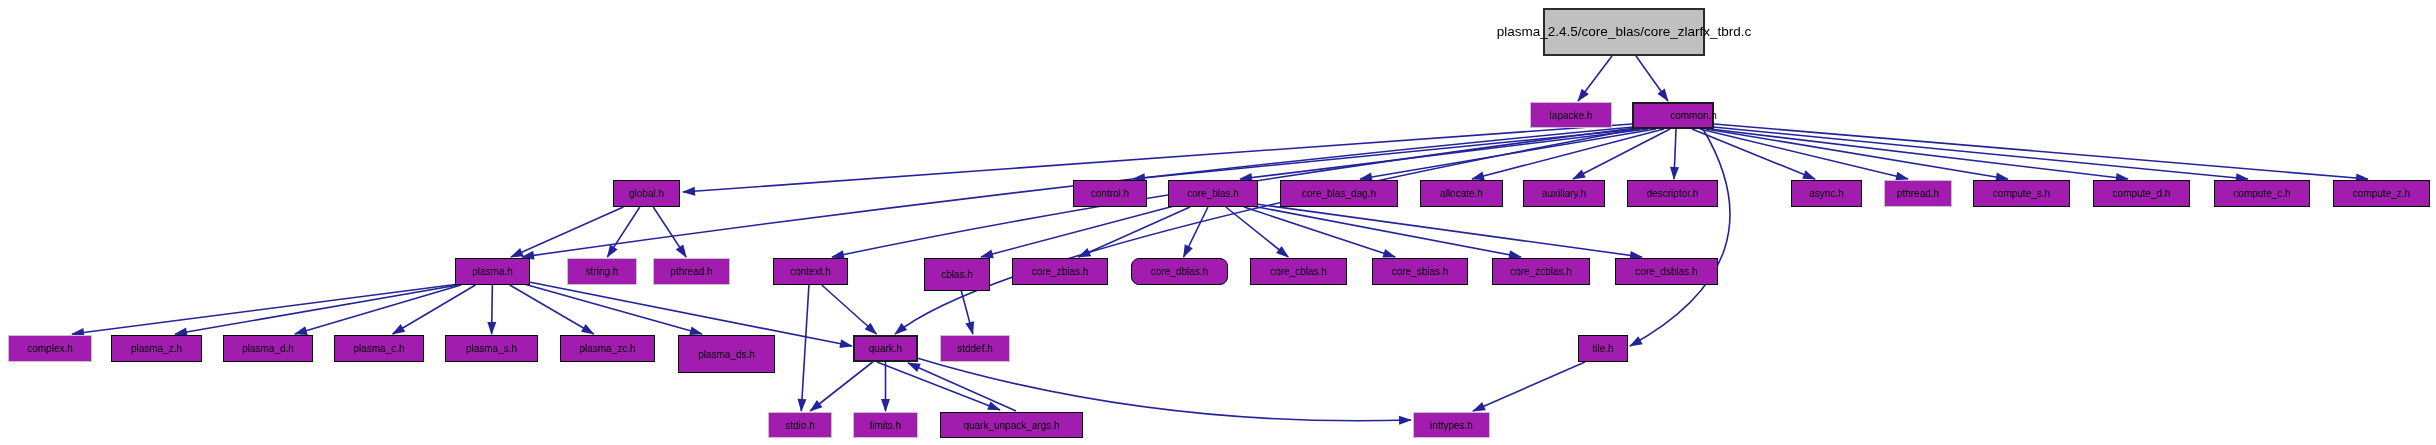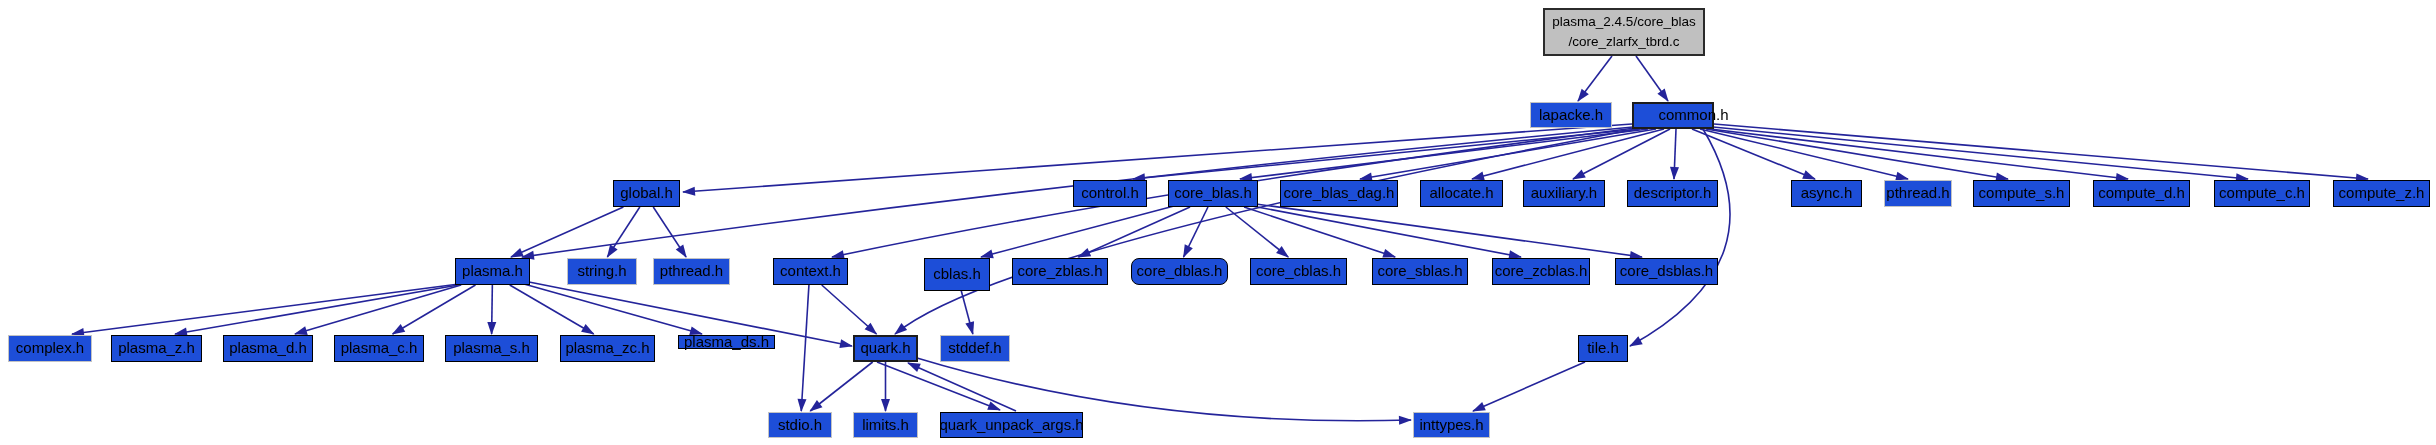--- a/index.html
+++ b/index.html
@@ -1,24 +1,24 @@
 <!DOCTYPE html>
 <html><head>
 <meta charset="utf-8">
 <style>
   html,body{margin:0;padding:0;background:#ffffff;}
   #canvas{position:relative;width:2436px;height:445px;background:#ffffff;overflow:hidden;
           font-family:"Liberation Sans", sans-serif;}
   #edge-layer{position:absolute;left:0;top:0;width:2436px;height:445px;}
-  .node{position:absolute;box-sizing:border-box;background:#1d4ed8;border:1px solid #000000;
+  .node{position:absolute;box-sizing:border-box;background:#a21caf;border:1px solid #000000;
         display:flex;align-items:center;justify-content:center;white-space:nowrap;
-        font-size:15px;color:#000000;line-height:1.1;}
+        font-size:10px;color:#000000;line-height:1.1;}
   .node.system{border-color:#c3c3c3;}
   .node.bold{border-width:2px;border-color:#1c1c1c;}
-  .node.root-node{background:#c0c0c0;border:2px solid #2b2b2b;flex-direction:column;
+  .node.root-node{background:#c0c0c0;border:2px solid #2b2b2b;flex-direction:row;
         justify-content:center;font-size:13.5px;line-height:1.5;}
   .root-line{display:block;text-align:center;}
 </style>
 </head>
 <body>
 
 <div id="canvas">
   <svg id="edge-layer" width="2436" height="445" viewBox="0 0 2436 445">
     <defs>
       <marker id="arrow" markerUnits="userSpaceOnUse" markerWidth="15" markerHeight="11" refX="12.5" refY="5" orient="auto">
@@ -104,21 +104,21 @@
     <div class="node internal" style="left: 1250px; top: 258px; width: 97px; height: 27px;">core_cblas.h</div>
     <div class="node internal" style="left: 1372px; top: 258px; width: 96px; height: 27px;">core_sblas.h</div>
     <div class="node internal" style="left: 1492px; top: 258px; width: 98px; height: 27px;">core_zcblas.h</div>
     <div class="node internal" style="left: 1615px; top: 258px; width: 103px; height: 27px;">core_dsblas.h</div>
     <div class="node system" style="left: 8px; top: 335px; width: 84px; height: 27px;">complex.h</div>
     <div class="node internal" style="left: 111px; top: 335px; width: 91px; height: 27px;">plasma_z.h</div>
     <div class="node internal" style="left: 223px; top: 335px; width: 90px; height: 27px;">plasma_d.h</div>
     <div class="node internal" style="left: 334px; top: 335px; width: 90px; height: 27px;">plasma_c.h</div>
     <div class="node internal" style="left: 445px; top: 335px; width: 93px; height: 27px;">plasma_s.h</div>
     <div class="node internal" style="left: 560px; top: 335px; width: 95px; height: 27px;">plasma_zc.h</div>
-    <div class="node internal" style="left: 678px; top: 335px; width: 97px; height: 14px;">plasma_ds.h</div>
+    <div class="node internal" style="left: 678px; top: 335px; width: 97px; height: 38px;">plasma_ds.h</div>
     <div class="node internal bold" style="left: 853px; top: 335px; width: 65px; height: 27px;">quark.h</div>
     <div class="node system" style="left: 940px; top: 335px; width: 70px; height: 27px;">stddef.h</div>
     <div class="node internal" style="left: 1578px; top: 335px; width: 50px; height: 27px;">tile.h</div>
     <div class="node system" style="left: 768px; top: 412px; width: 64px; height: 26px;">stdio.h</div>
     <div class="node system" style="left: 853px; top: 412px; width: 65px; height: 26px;">limits.h</div>
     <div class="node internal" style="left: 940px; top: 412px; width: 143px; height: 26px;">quark_unpack_args.h</div>
     <div class="node system" style="left: 1413px; top: 412px; width: 77px; height: 26px;">inttypes.h</div>
   </div>
 
 </body></html>

